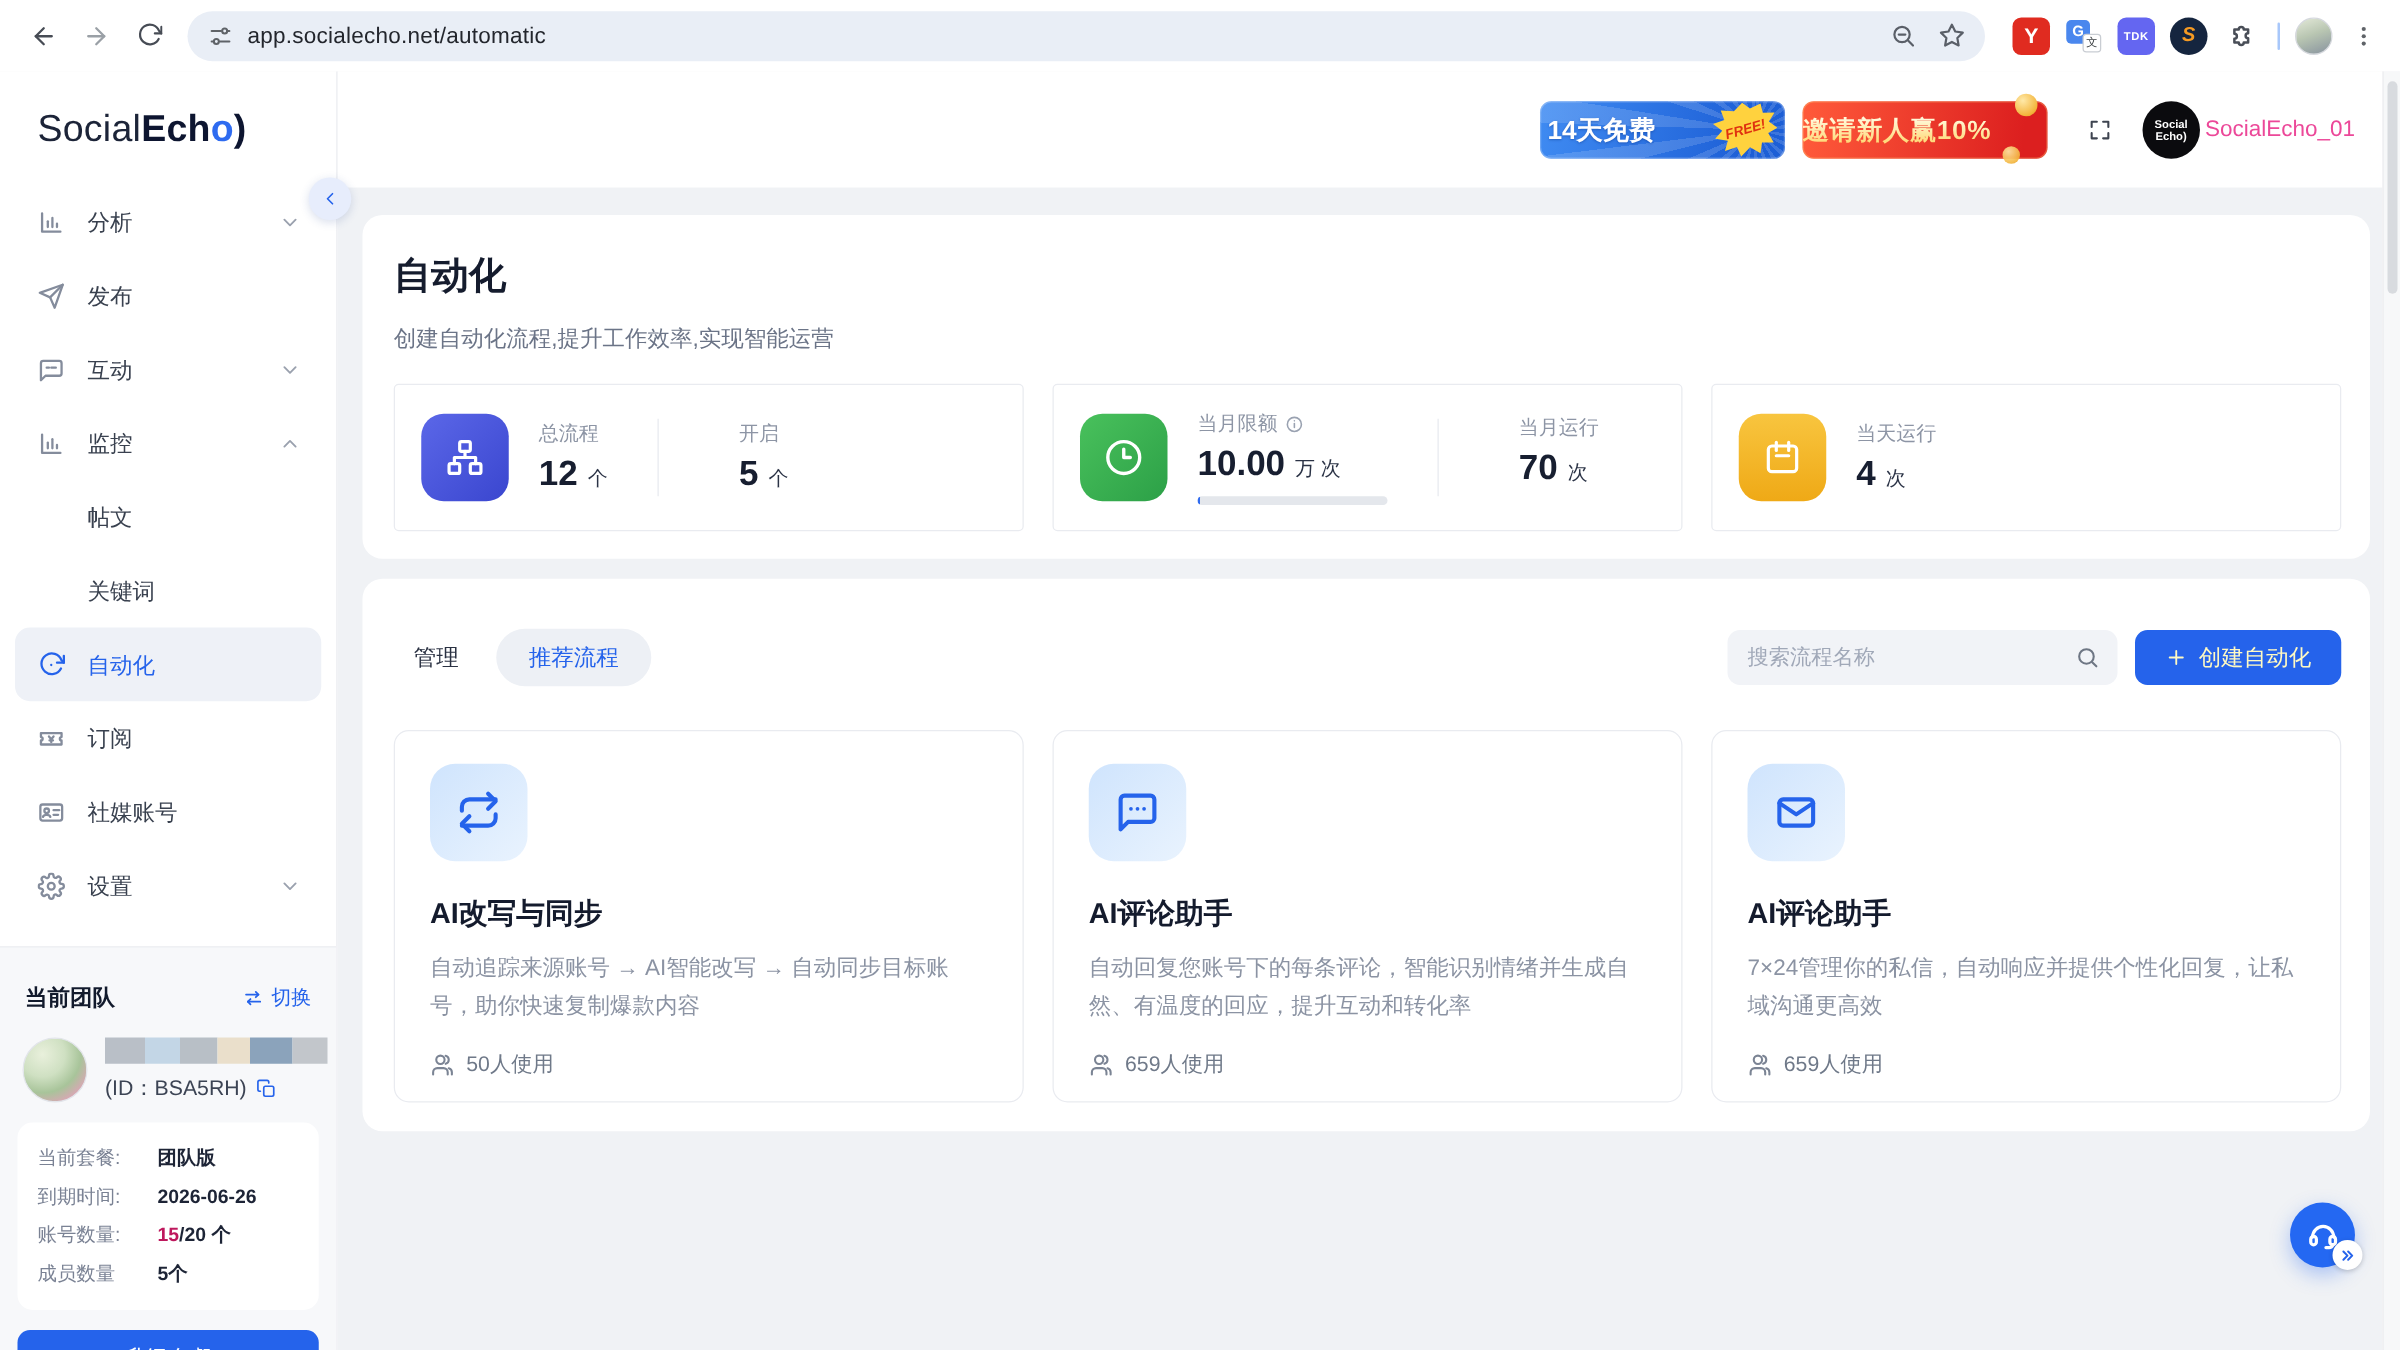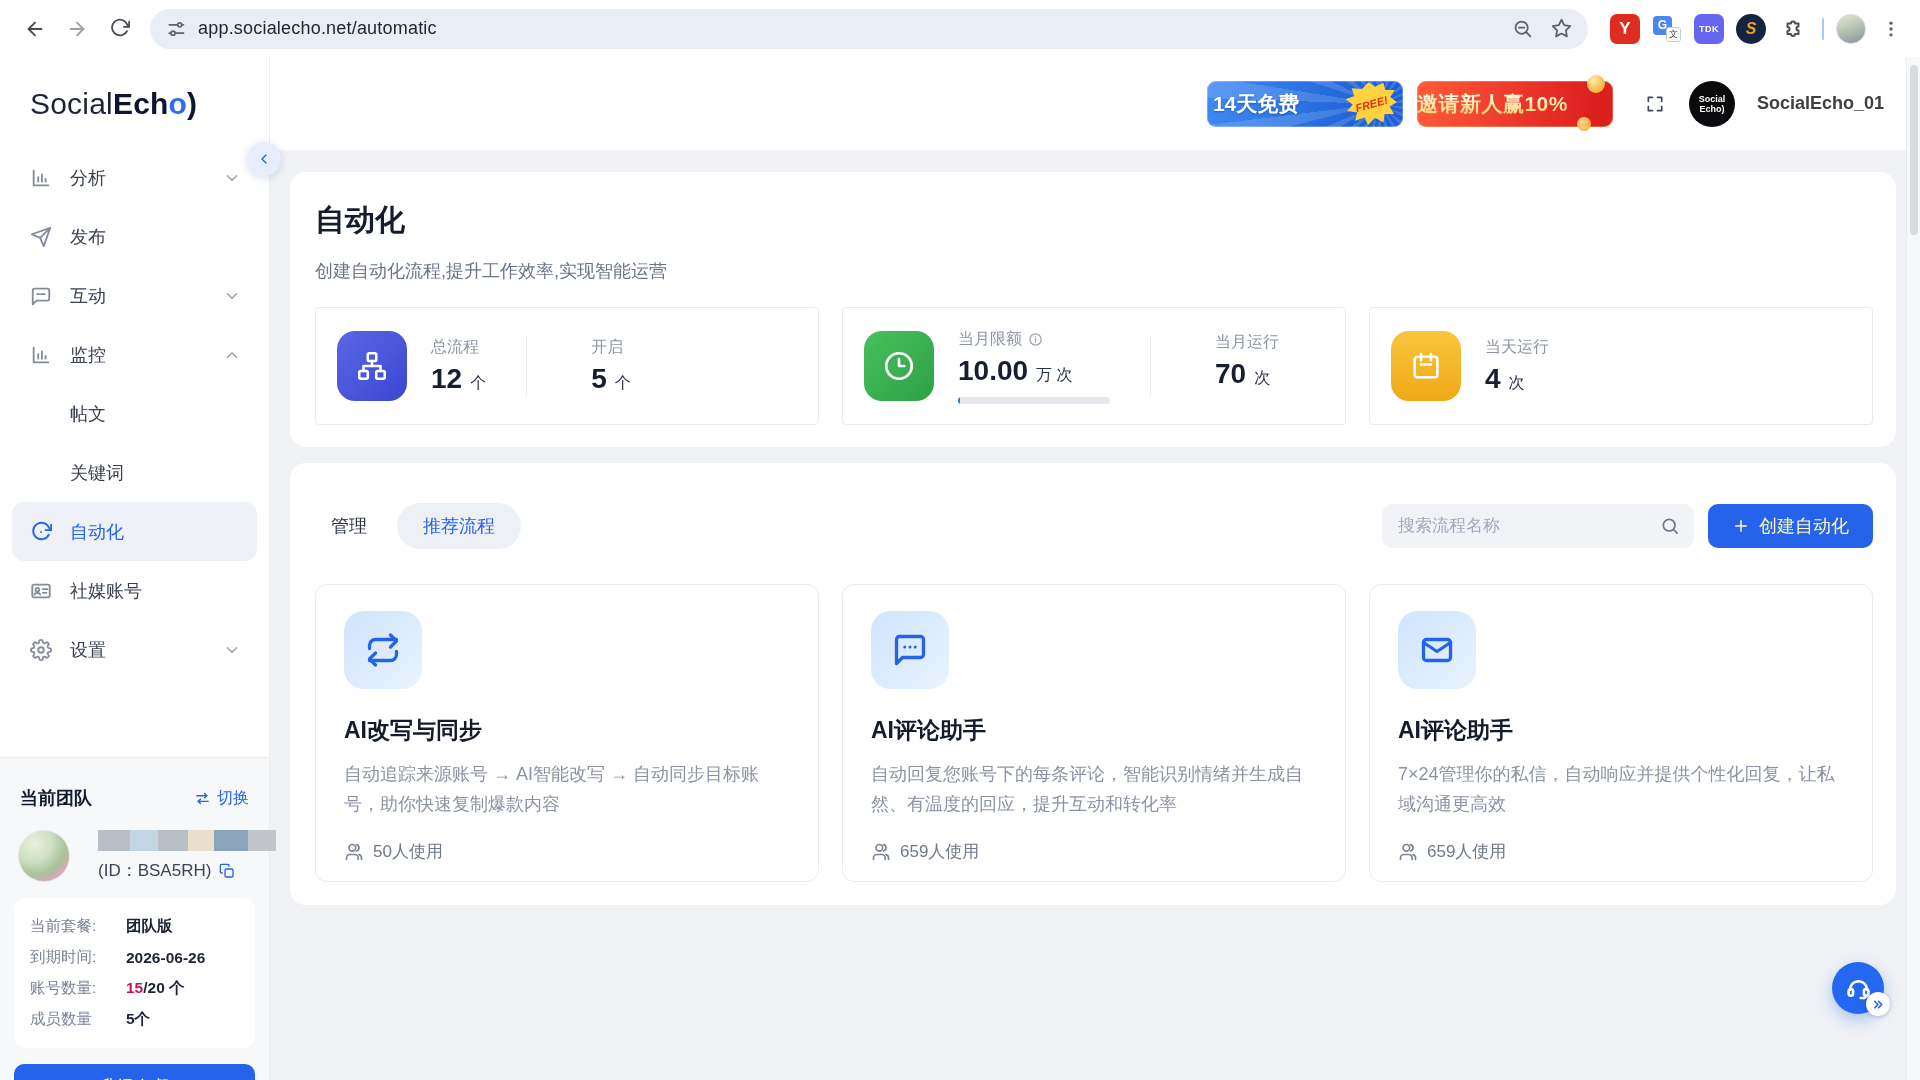--- a/index.html
+++ b/index.html
@@ -41,21 +41,21 @@
   .nav-item .n-label { flex:1; }
   .nav-item .n-chev { width:18px; height:18px; color:#9aa1ae; flex:none; }
   .nav-item.sub { padding-left:58px; }
   .nav-item.active { background:#eef1f7; color:#2563eb; }
   .nav-item.active .n-ic { color:#2563eb; }
 
   .team-section { position:absolute; left:0; right:0; top:700px; bottom:0; background:#f7f8fa; border-top:1px solid #ecedf1; padding:28px 14px 0 14px; }
   .team-head { display:flex; align-items:center; justify-content:space-between; padding:0 6px; }
   .team-title { font-size:18px; font-weight:800; color:#121a2c; }
   .switch-link { display:flex; align-items:center; gap:6px; color:#2563eb; font-size:16px; cursor:pointer; }
-  .team-row { display:flex; margin-top:20px; padding:0 4px; align-items:center;gap:14px; }
+  .team-row { display:flex; margin-top:20px; padding:0 4px; align-items:center; }
   .team-avatar { width:52px; height:52px; border-radius:50%; flex:none; background:radial-gradient(circle at 30% 25%,#e9f0dc 0%,#cfe0c2 35%,#a8c49a 60%,#d8a8b4 80%,#90a87f 100%); border:1px solid #e2e5ea; }
   .team-meta { margin-left:14px; }
   .redacted { display:flex; height:21px; }
   .redacted i { display:block; height:21px; }
   .redacted i:nth-child(1){ width:32px; background:#b9bfc7; }
   .redacted i:nth-child(2){ width:28px; background:#c3d6e6; }
   .redacted i:nth-child(3){ width:30px; background:#b8bfc6; }
   .redacted i:nth-child(4){ width:26px; background:#ead fcb; background:#eadfcb; }
   .redacted i:nth-child(5){ width:34px; background:#8ba3bb; }
   .redacted i:nth-child(6){ width:28px; background:#c2c6cb; }
@@ -78,21 +78,21 @@
   .banner-blue .b-text { position:relative; color:#fff; font-size:21px; font-weight:900; padding-left:6px; text-shadow:0 1px 2px rgba(0,40,120,.4); }
   .starburst { position:absolute; right:6px; top:1px; width:52px; height:44px; background:#ffd23e; clip-path:polygon(50% 0%,61% 12%,78% 5%,80% 22%,98% 24%,88% 39%,100% 52%,85% 60%,92% 78%,74% 76%,70% 95%,55% 82%,40% 97%,35% 79%,16% 84%,22% 66%,3% 60%,15% 47%,2% 33%,20% 28%,16% 10%,36% 14%); display:flex; align-items:center; justify-content:center; transform:rotate(-6deg); }
   .starburst span { color:#e03110; font-size:11px; font-weight:900; font-style:italic; transform:rotate(-10deg); }
   .banner-red { background:linear-gradient(95deg,#ff5a3a 0%,#dc1f1f 90%); margin-left:14px; box-shadow:inset 0 0 0 1px rgba(255,200,120,.35); }
   .banner-red .b-text { position:relative; font-size:21px; font-weight:900; background:linear-gradient(180deg,#fff8d8 20%,#ffd978 85%); -webkit-background-clip:text; background-clip:text; color:transparent; letter-spacing:.5px; }
   .coin { position:absolute; border-radius:50%; background:radial-gradient(circle at 35% 30%,#ffe9a8,#f3b53c 70%,#d88f1d); }
   .coin.c1 { width:18px; height:18px; right:8px; top:-6px; }
   .coin.c2 { width:14px; height:14px; right:22px; bottom:-4px; opacity:.9; }
   .fullscreen-btn { width:40px; height:40px; border-radius:50%; background:#fff; border:none; color:#3e4450; margin-left:22px; display:flex; align-items:center; justify-content:center; cursor:pointer; flex:none; }
   .user-avatar { width:46px; height:46px; border-radius:50%; background:#0b0b0e; color:#fff; margin-left:14px; display:flex; flex-direction:column; align-items:center; justify-content:center; font-size:9px; font-weight:700; line-height:10px; flex:none; }
-  .user-name { margin-left:22px; font-size:18px; font-weight:700; color:#404040; }
+  .user-name { margin-left:4px; font-size:18px; font-weight:400; color:#ec4899; }
 
   
   .panel { position:absolute; left:290px; width:1606px; background:#fff; border-radius:16px; }
   .panel1 { top:172px; height:275px; padding:28px 23px 0 25px; }
   .page-title { font-size:30px; font-weight:800; color:#151c2e; }
   .page-subtitle { margin-top:18px; font-size:18px; color:#6b7487; }
   .stats-row { display:flex; gap:23px; margin-top:24px; }
   .stat-card { width:506px; height:118px; border:1px solid #e9ebf0; border-radius:4px; display:flex; align-items:center; padding-left:21px; background:#fff; }
   .stat-icon { width:70px; height:70px; border-radius:18px; display:flex; align-items:center; justify-content:center; color:#fff; flex:none; }
   .stat-icon.indigo { background:linear-gradient(135deg,#5b67e8,#3a46cf); }
@@ -282,20 +282,31 @@
             <polyline points="23 4 23 10 17 10"></polyline>
             <path d="M20.49 15a9 9 0 1 1 .36-7.36L23 10"></path>
             <circle cx="12" cy="12" r="1" fill="currentColor" stroke="none"></circle>
           </svg>
         </span>
       <span class="n-label">自动化</span>
     </div>
     <div class="nav-item">
       <span class="n-ic">
           <svg class="ic" width="22" height="22" viewBox="0 0 24 24">
+            <path d="M3 7h18v3.5a1.5 1.5 0 0 0 0 3V17H3v-3.5a1.5 1.5 0 0 0 0-3z"></path>
+            <path d="M10 10l2 2.5 2-2.5"></path>
+            <path d="M12 12.5V15"></path>
+            <path d="M10.5 13.5h3"></path>
+          </svg>
+        </span>
+      <span class="n-label">订阅</span>
+    </div>
+    <div class="nav-item">
+      <span class="n-ic">
+          <svg class="ic" width="22" height="22" viewBox="0 0 24 24">
             <rect x="2.5" y="5" width="19" height="14" rx="2"></rect>
             <circle cx="8" cy="10.5" r="2"></circle>
             <path d="M4.8 15.8c.6-2.2 5.8-2.2 6.4 0"></path>
             <path d="M14 10h5"></path>
             <path d="M14 14h4"></path>
           </svg>
         </span>
       <span class="n-label">社媒账号</span>
     </div>
     <div class="nav-item">

